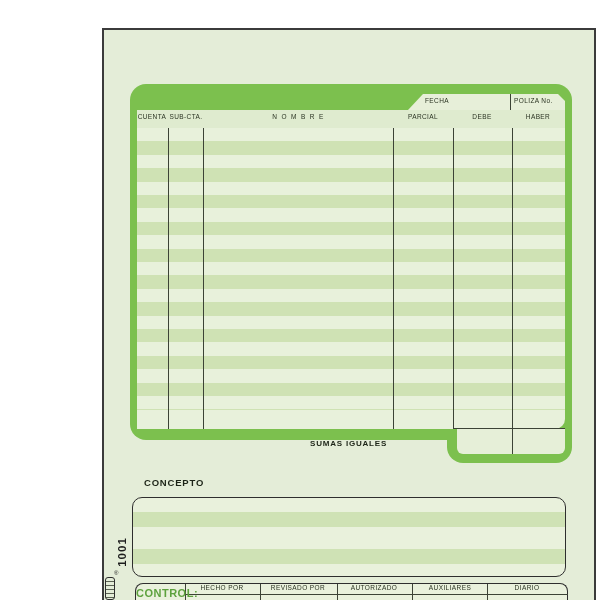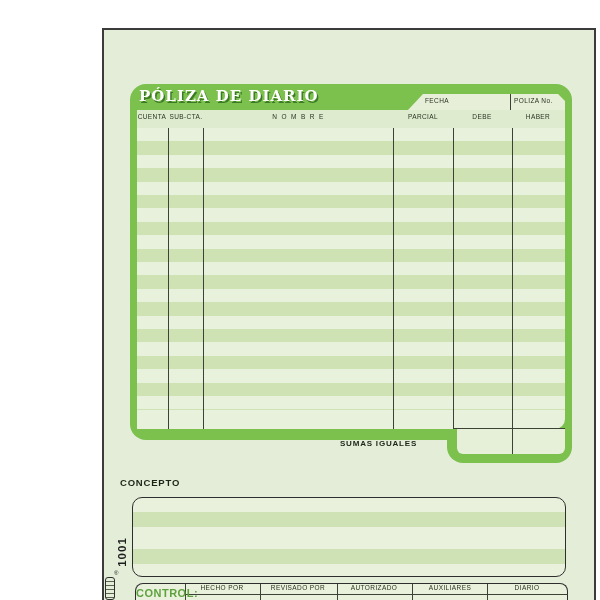--- a/index.html
+++ b/index.html
@@ -28,24 +28,24 @@
     color:#ffffff;letter-spacing:1px;text-shadow:1.5px 1.5px 0 #3d7a26;white-space:nowrap;
   }
   .fecha-box{
     left:408px;top:94px;width:157px;height:16px;background:#e7efd9;
     clip-path:polygon(15px 0,calc(100% - 7px) 0,100% 7px,100% 100%,0 100%);
   }
   .lbl{font-size:6.5px;color:#2a3322;letter-spacing:.4px;white-space:nowrap;}
   .colhead{top:113px;transform:translateX(-50%);}
   .spread{letter-spacing:4.5px;}
   .sums{
-    left:310px;top:439px;width:137px;text-align:center;font-weight:bold;font-size:8px;
+    left:310px;top:439px;width:137px;text-align:left;font-weight:bold;font-size:8px;
     letter-spacing:.8px;color:#1c2417;white-space:nowrap;
   }
-  .concepto-lbl{left:120px;top:477px;font-weight:bold;font-size:9.5px;letter-spacing:.8px;color:#1c2417;}
+  .concepto-lbl{left:144px;top:477px;font-weight:bold;font-size:9.5px;letter-spacing:.8px;color:#1c2417;}
   .concepto-box{
     left:132px;top:497px;width:434px;height:80px;box-sizing:border-box;
     border:1.5px solid #2e2e2e;border-radius:10px;
     background:linear-gradient(180deg,#e9f1dc 0px,#e9f1dc 14px,#cfe2b5 14px,#cfe2b5 29px,
       #e9f1dc 29px,#e9f1dc 51px,#cfe2b5 51px,#cfe2b5 66px,#e9f1dc 66px);
   }
   .num1001{
     left:104px;top:545px;width:36px;height:14px;line-height:14px;text-align:center;
     transform:rotate(-90deg);font-weight:bold;font-size:11.5px;letter-spacing:1px;color:#1d1d1d;
   }
@@ -79,21 +79,20 @@
   </div>
   <div class="abs tab-inner"></div>
 
   <div class="abs vline" style="left:168px;top:128px;height:301px;"></div>
   <div class="abs vline" style="left:203px;top:128px;height:301px;"></div>
   <div class="abs vline" style="left:393px;top:128px;height:301px;"></div>
   <div class="abs vline" style="left:453px;top:128px;height:300px;"></div>
   <div class="abs vline" style="left:512px;top:128px;height:326px;"></div>
   <div class="abs hline" style="left:453px;top:428px;width:112px;"></div>
 
-  <div class="abs title">PÓLIZA DE DIARIO</div>
 
   <div class="abs fecha-box"></div>
   <div class="abs vline" style="left:510px;top:94px;height:16px;"></div>
   <div class="abs lbl" style="left:425px;top:97px;">FECHA</div>
   <div class="abs lbl" style="left:514px;top:97px;">POLIZA No.</div>
 
   <div class="abs lbl colhead" style="left:152px;">CUENTA</div>
   <div class="abs lbl colhead" style="left:186px;">SUB-CTA.</div>
   <div class="abs lbl colhead spread" style="left:300px;">NOMBRE</div>
   <div class="abs lbl colhead" style="left:423px;">PARCIAL</div>

